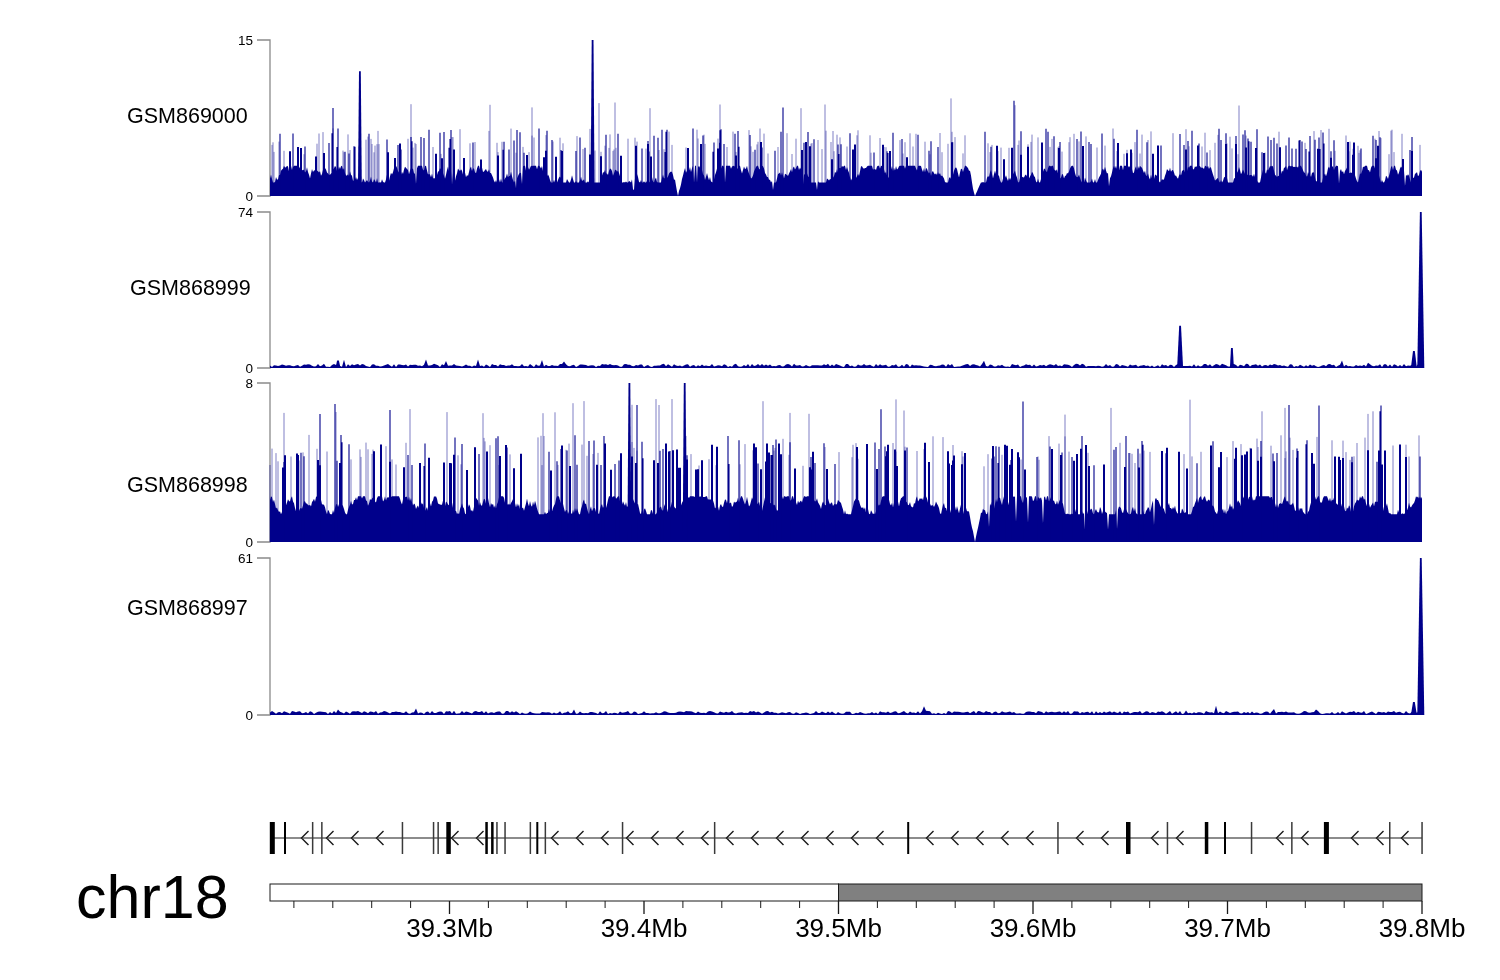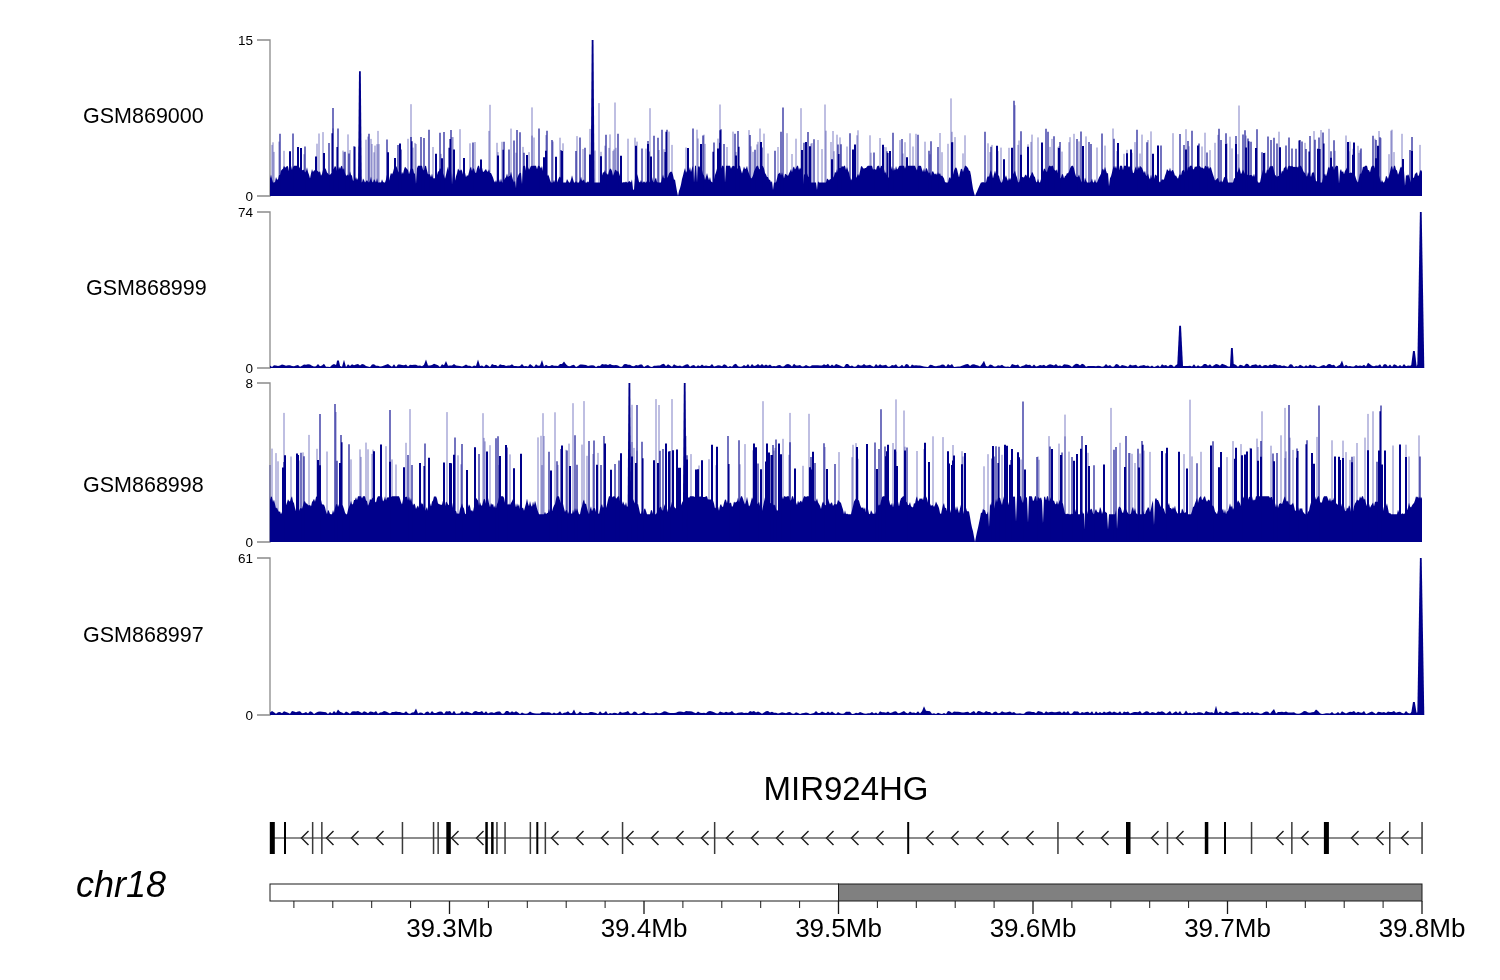--- a/index.html
+++ b/index.html
@@ -1,22 +1,22 @@
 <!DOCTYPE html>
 <html><head>
 <meta charset="utf-8">
 <style>
   html,body{margin:0;padding:0;background:#fff;}
   .figure{position:relative;width:1496px;height:980px;background:#fff;overflow:hidden;
           font-family:"Liberation Sans",sans-serif;}
   .figure svg{position:absolute;left:0;top:0;}
   .abs-label{position:absolute;color:#000;line-height:1;white-space:nowrap;}
-  .track-label{font-size:21.5px;}
+  .track-label{font-size:21.5px;margin-left:44px;}
   .gene-title{left:270px;width:1152px;text-align:center;top:772px;font-size:33px;}
-  .chrom-label{left:76px;top:867px;font-size:36px;font-style:italic;}
+  .chrom-label{left:76px;top:867px;font-size:61px;}
   text{font-family:"Liberation Sans",sans-serif;fill:#000;}
 </style>
 </head>
 <body>
 
 <div class="figure">
   <svg id="fig-svg" width="1500" height="980">
       <path d="M257 40H270V196H257" stroke="#8a8a8a" stroke-width="1.3" fill="none"></path>
       <text x="253" y="45" text-anchor="end" font-size="13.5">15</text>
       <text x="253" y="201" text-anchor="end" font-size="13.5">0</text>
@@ -98,17 +98,16 @@
       <text x="644.0" y="937" text-anchor="middle" font-size="26">39.4Mb</text>
       <text x="838.5" y="937" text-anchor="middle" font-size="26">39.5Mb</text>
       <text x="1033.0" y="937" text-anchor="middle" font-size="26">39.6Mb</text>
       <text x="1227.5" y="937" text-anchor="middle" font-size="26">39.7Mb</text>
       <text x="1422.0" y="937" text-anchor="middle" font-size="26">39.8Mb</text>
     </svg>
   <div id="track-labels">
       <div class="abs-label track-label" style="left: 83px; top: 106px;">GSM869000</div>
       <div class="abs-label track-label" style="left: 86px; top: 278px;">GSM868999</div>
       <div class="abs-label track-label" style="left: 83px; top: 475px;">GSM868998</div>
-      <div class="abs-label track-label" style="left: 83px; top: 625px;">GSM868997</div>
+      <div class="abs-label track-label" style="left: 83px; top: 598px;">GSM868997</div>
     </div>
-  <div class="abs-label gene-title">MIR924HG</div>
   <div class="abs-label chrom-label">chr18</div>
 </div>
 
 </body></html>

